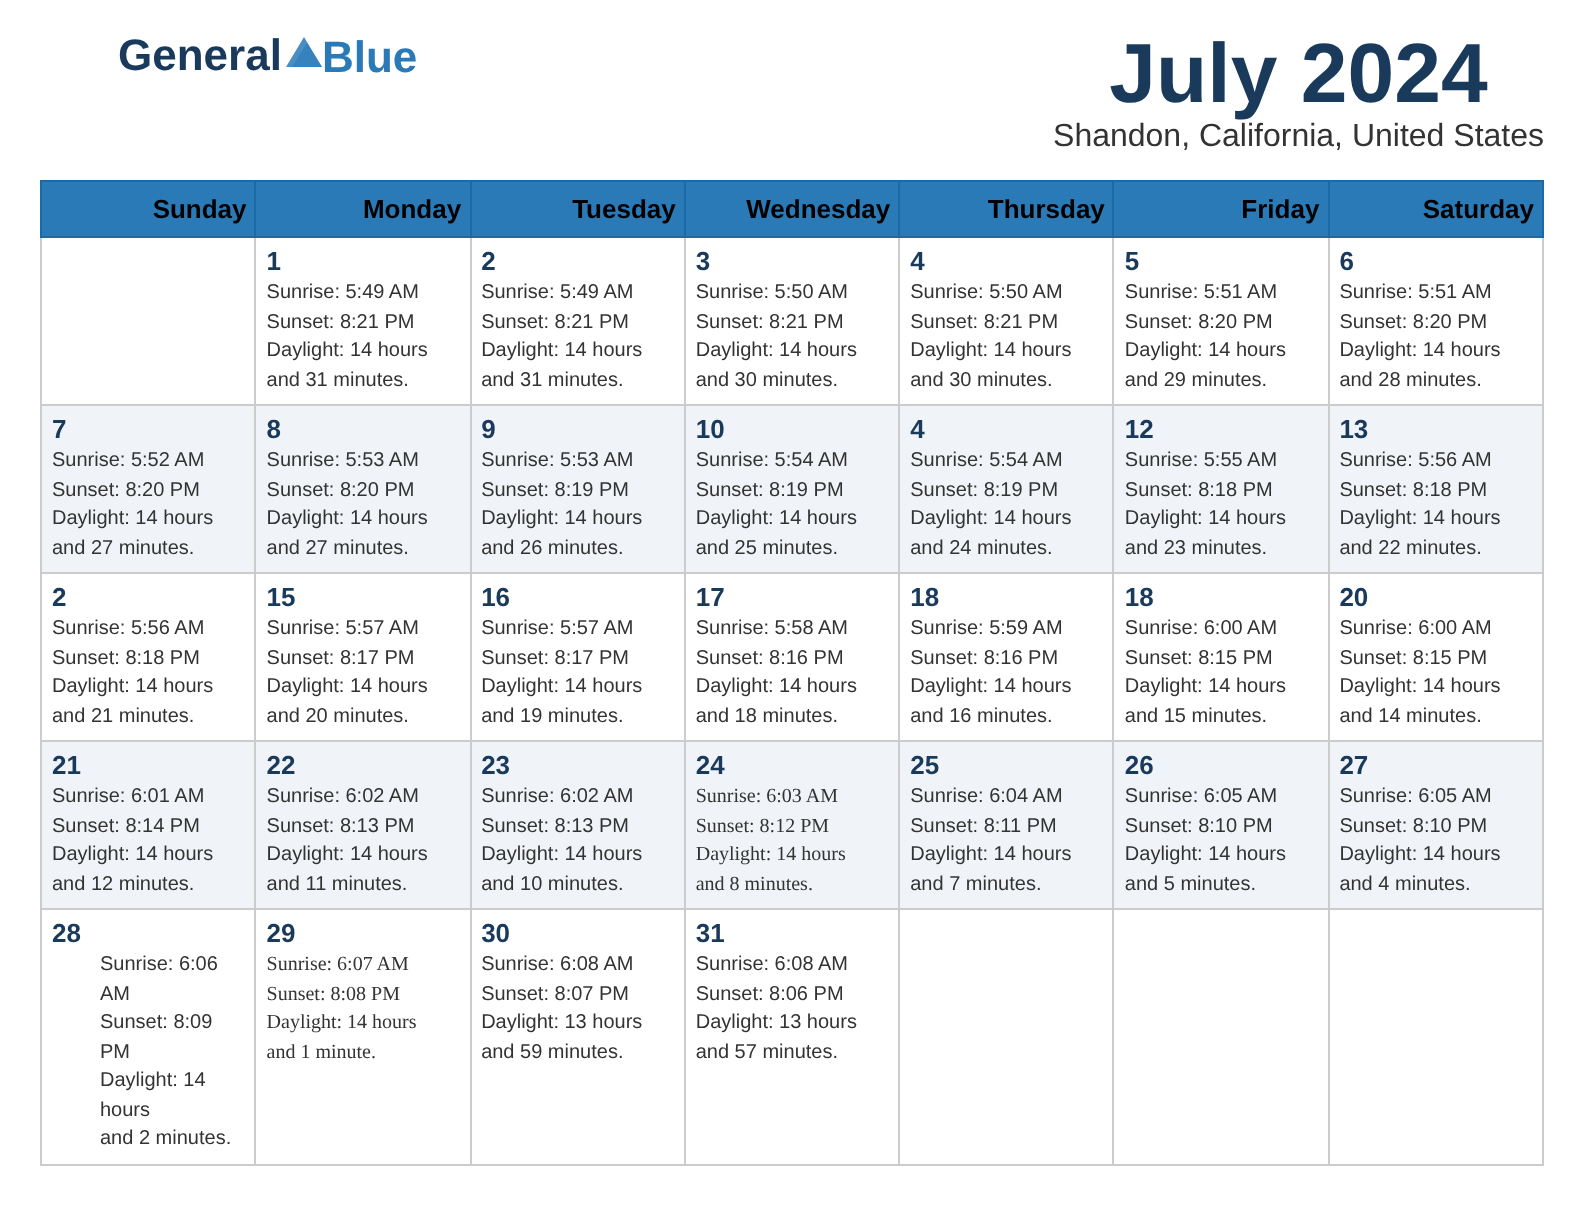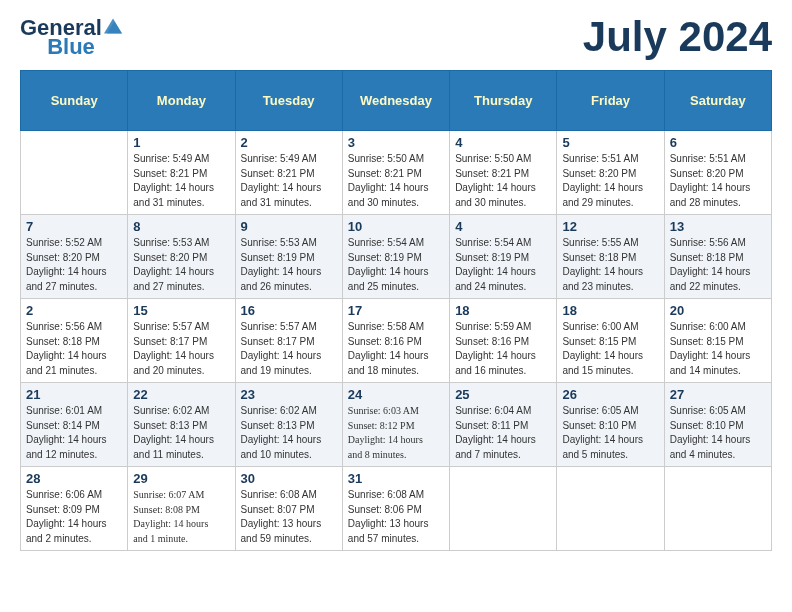--- a/index.html
+++ b/index.html
@@ -11,22 +11,22 @@
       padding: 16px 20px;
     }
     .header {
       display: flex;
       justify-content: space-between;
       align-items: flex-start;
       margin-bottom: 12px;
     }
     .logo {
       display: flex;
-      flex-direction: column;
-      align-items: center;
+      align-items: flex-end;
+      margin-left: 39px;
     }
     .logo-text {
       display: flex;
       align-items: center;
       font-size: 22px;
       font-weight: bold;
       color: #1a3a5c;
       line-height: 1.1;
     }
     .logo-general { color: #1a3a5c; }
@@ -51,25 +51,25 @@
       color: #333;
       margin-top: 2px;
     }
     .calendar {
       width: 100%;
       border-collapse: collapse;
       border: 1px solid #ccc;
     }
     .calendar th {
       background: #2a7ab8;
-      color: #fef9c3;
+      color: #000000;
       font-size: 13px;
       font-weight: bold;
-      padding: 22px 4px;
-      text-align: center;
+      padding: 6px 4px;
+      text-align: right;
       border: 1px solid #1a6aa8;
     }
     .calendar td {
       vertical-align: top;
       border: 1px solid #ccc;
       padding: 4px 5px;
       font-size: 10.5px;
       color: #333;
       width: calc(100% / 7);
       min-height: 80px;
@@ -105,20 +105,21 @@
       <span class="logo-general">General</span>
       <svg class="logo-icon" viewBox="0 0 24 20" fill="none">
         <polygon points="0,20 12,0 24,20" fill="#2a7ab8" opacity="0.85"></polygon>
         <polygon points="8,20 18,4 28,20" fill="#2a7ab8" opacity="0.6" transform="translate(-4,0)"></polygon>
       </svg>
     </div>
     <div style="font-size:22px;font-weight:bold;color:#2a7ab8;line-height:1;margin-top:-4px;">Blue</div>
   </div>
   <div class="title-block">
     <div class="month-title">July 2024</div>
+    <div class="location-title">Shandon, California, United States</div>
   </div>
 </div>
 
 <table class="calendar">
   <thead>
     <tr>
     <th>Sunday</th>
         <th>Monday</th>
         <th>Tuesday</th>
         <th>Wednesday</th>
@@ -322,21 +323,21 @@
           <span class="day-num">27</span>
           <div class="day-info" style="white-space: pre-line;">Sunrise: 6:05 AM
 Sunset: 8:10 PM
 Daylight: 14 hours
 and 4 minutes.</div>
         </td>
       </tr>
       <tr class="row-white">
         <td>
           <span class="day-num">28</span>
-          <div class="day-info" style="white-space: pre-line;">Sunrise: 6:06 AM
+          <div class="day-info" style="white-space: pre-line; margin-left: 24px;">Sunrise: 6:06 AM
 Sunset: 8:09 PM
 Daylight: 14 hours
 and 2 minutes.</div>
         </td>
         <td>
           <span class="day-num">29</span>
           <div class="day-info" style="white-space: pre-line; font-family: Liberation Serif, serif;">Sunrise: 6:07 AM
 Sunset: 8:08 PM
 Daylight: 14 hours
 and 1 minute.</div>

